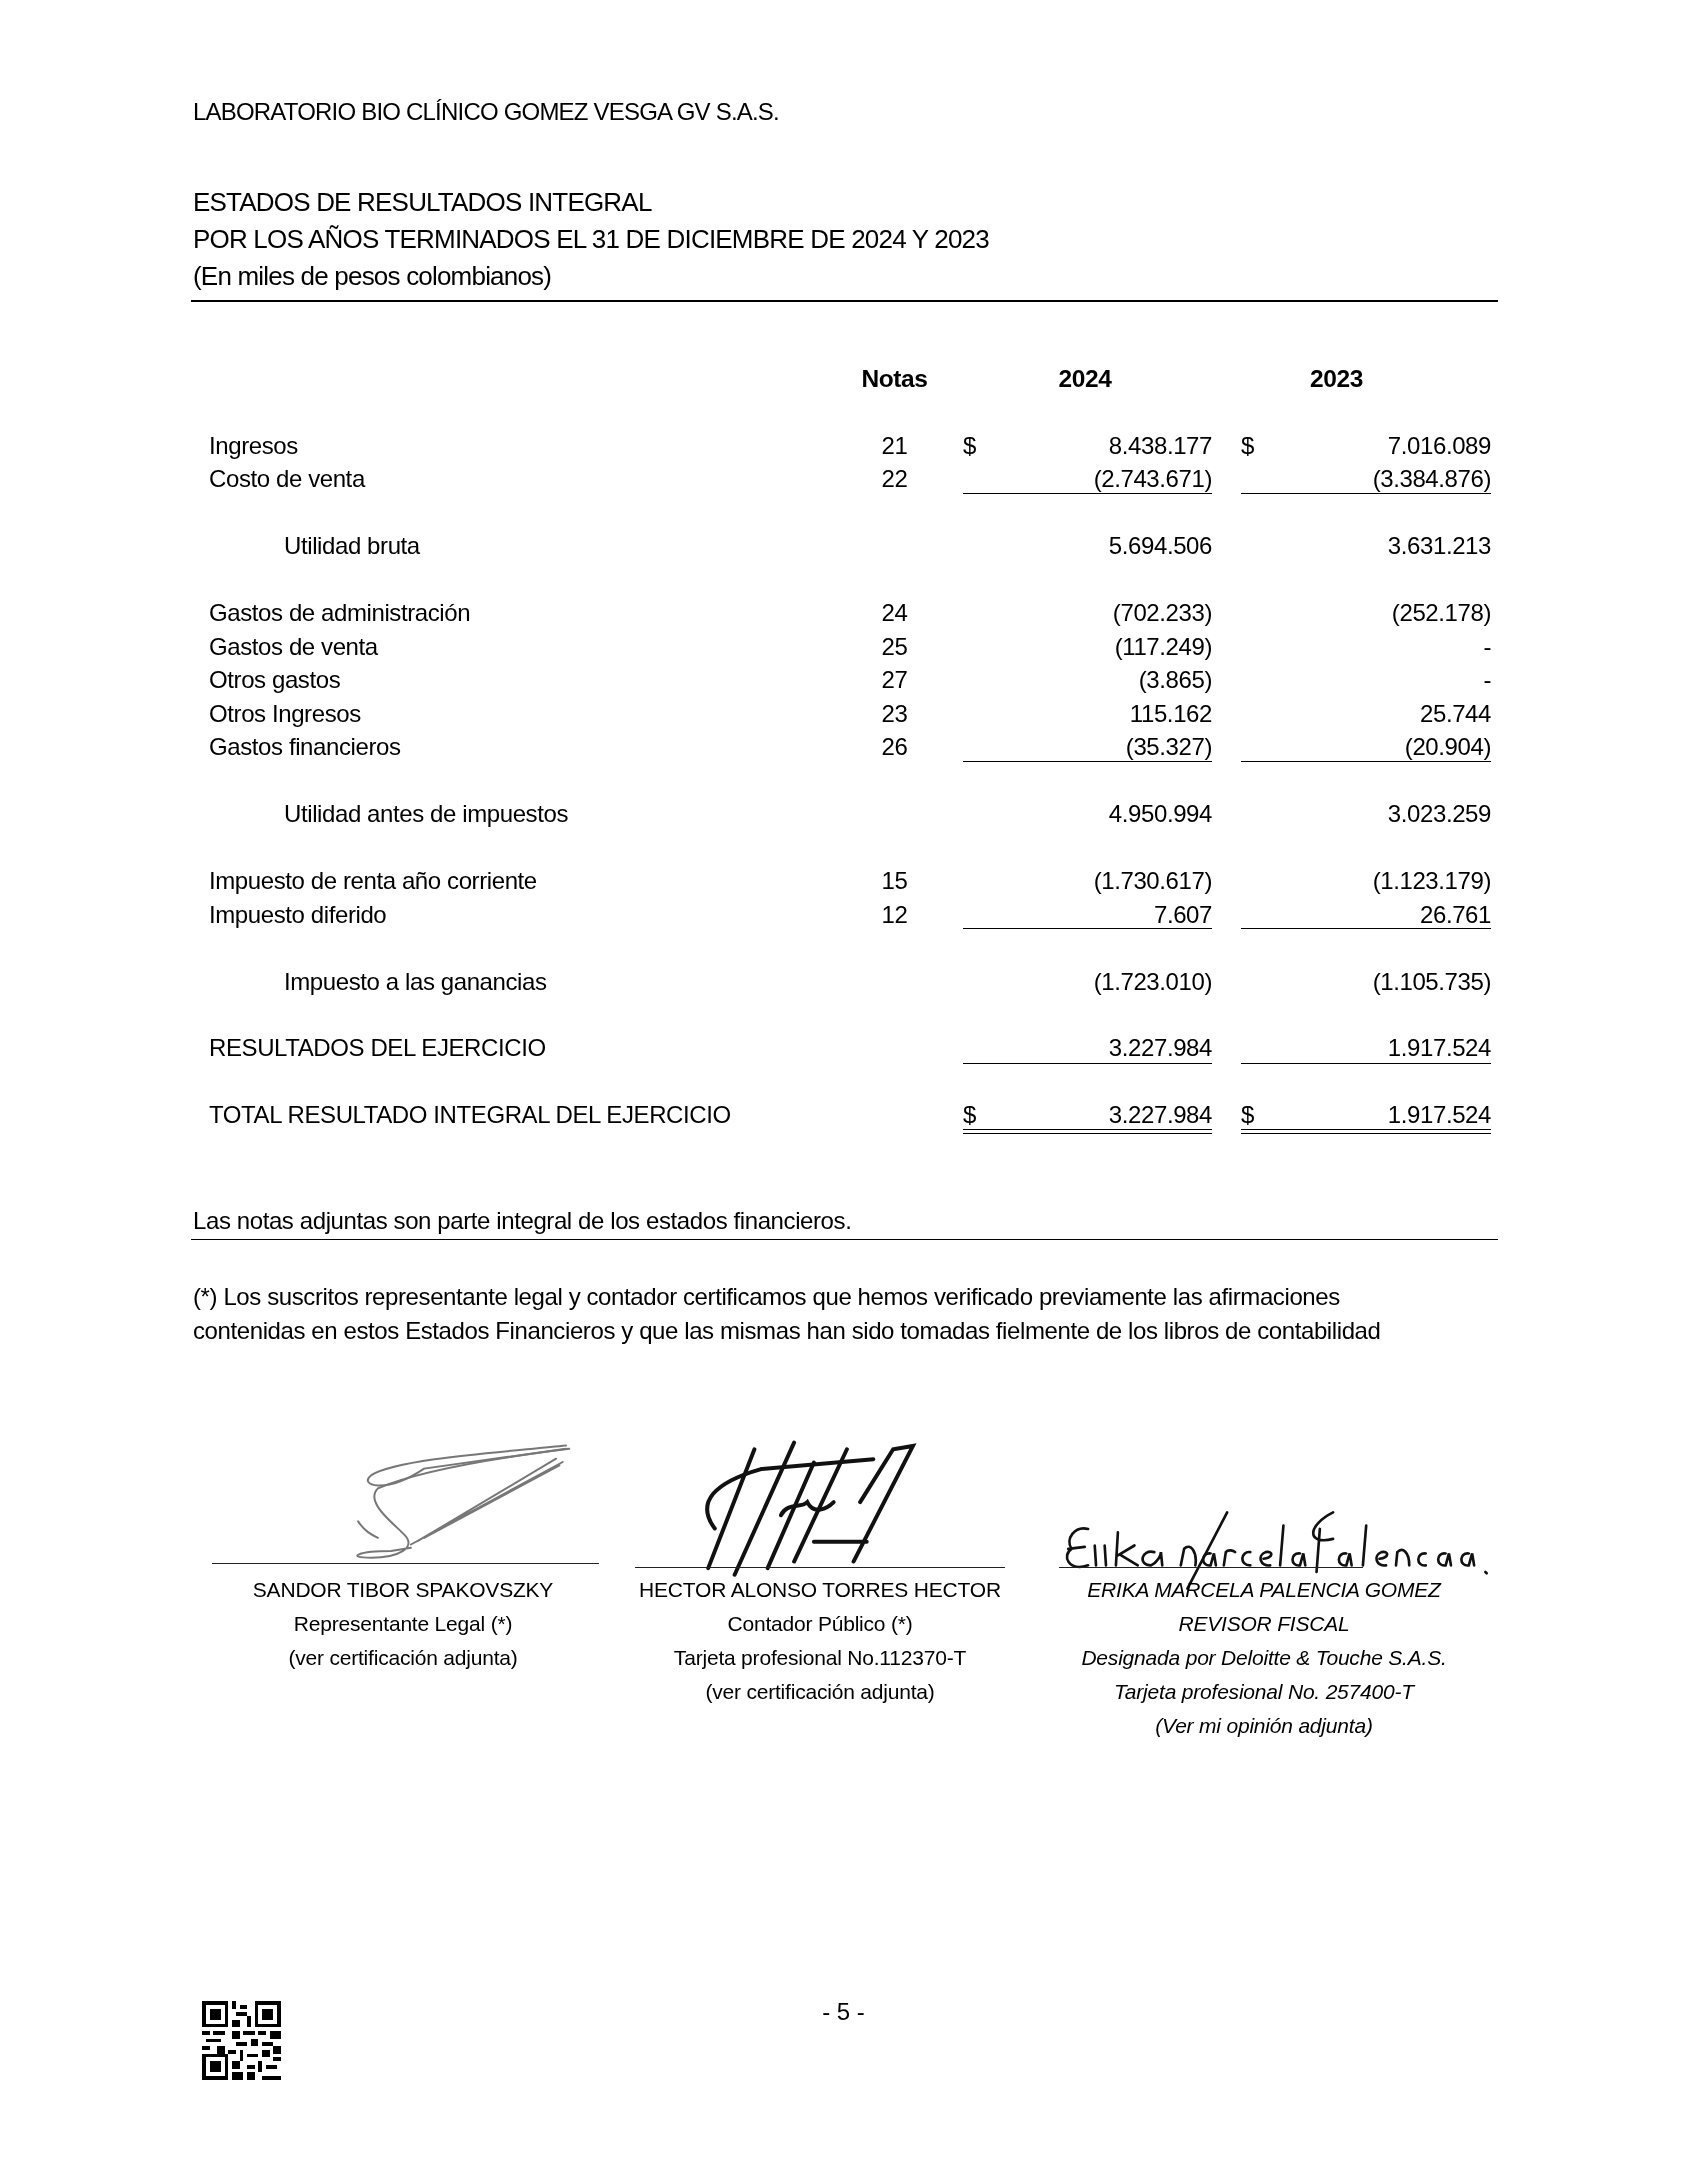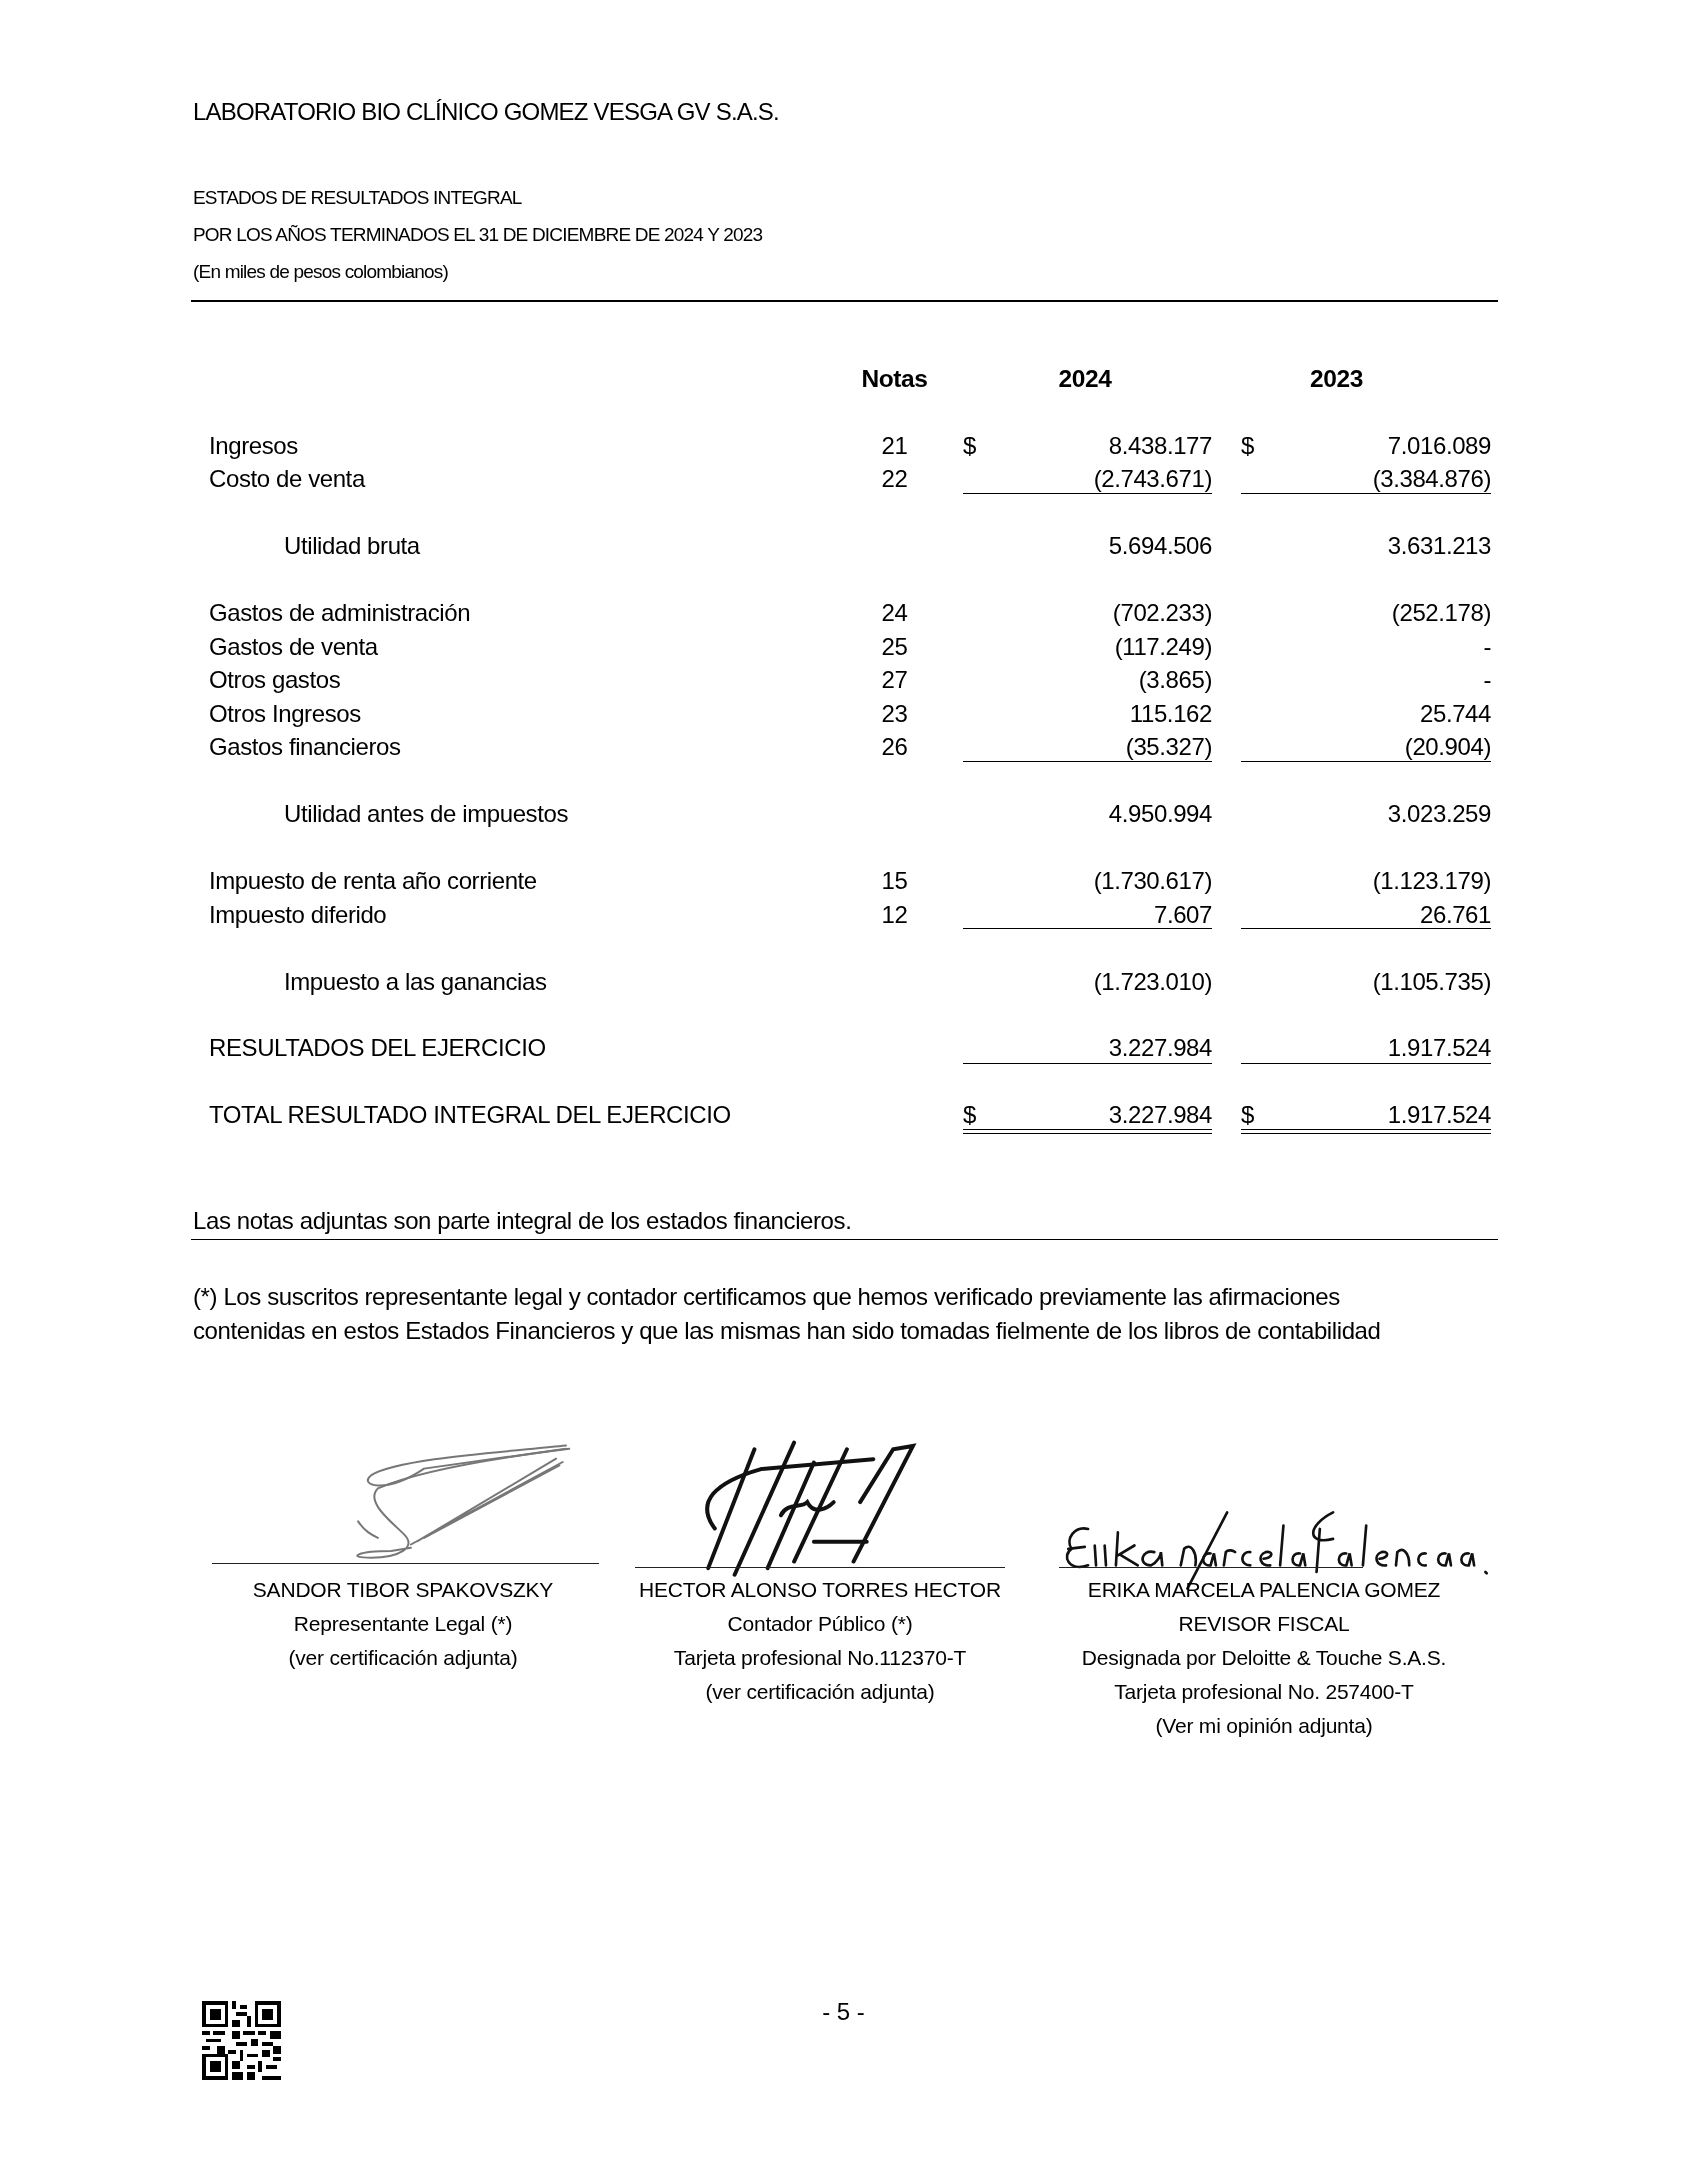--- a/index.html
+++ b/index.html
@@ -1,20 +1,20 @@
 <!DOCTYPE html>
 <html style="font-size:10.6px"><head>
 <meta charset="utf-8">
 <style>
   html, body { margin: 0; padding: 0; background: #ffffff; }
   body { width: 1687px; height: 2183px; position: relative; overflow: hidden;
          font-family: "Liberation Sans", sans-serif; color: #000; }
   .abs { position: absolute; white-space: nowrap; }
   .company { left: 193px; top: 98px; font-size: 24px; letter-spacing: -0.8px; }
-  .stmt { left: 193px; font-size: 19px; letter-spacing: -0.8px; }
+  .stmt { left: 193px; font-size: 26px; letter-spacing: -0.8px; }
   .rule { position: absolute; background: #000; height: 2px; }
   .t { font-size: 24px; letter-spacing: -0.4px; line-height: 29px; }
   .label { left: 209px; }
   .label.ind { left: 284px; }
   .nota { width: 79px; left: 855px; text-align: center; }
   .cur24 { left: 963px; }
   .cur23 { left: 1241px; }
   .v24 { right: calc(1687px - 1212px); text-align: right; }
   .v23 { right: calc(1687px - 1491px); text-align: left; }
   .col-head { font-size: 24.5px; letter-spacing: -0.4px; font-weight: bold; }
@@ -195,21 +195,21 @@
     <path d="M60 70 L62 100 M75 70 L77 100"></path>
     <path d="M95 50 L92 100 M95 85 L120 70 M100 85 L125 100"></path>
     <path d="M150 80 C130 75 125 100 145 100 C155 95 160 85 160 80 L162 100"></path>
     <path d="M190 100 L195 75 C205 65 215 80 212 100 M260 20 L200 135"></path>
     <path d="M235 82 C220 80 220 102 235 100 L240 82 L243 100 M255 100 L258 80 C262 75 270 78 272 80 M295 80 C280 78 278 100 295 100 M315 90 C330 88 330 78 318 80 C305 85 310 102 325 100 M340 100 L345 40 M370 82 C355 80 355 102 370 100 L375 82 L378 100"></path>
     <path d="M420 20 C380 40 380 70 420 60 M400 45 L395 110"></path>
     <path d="M440 82 C425 80 425 102 440 100 L445 82 L448 100 M465 100 L470 40 M490 90 C505 88 505 78 493 80 C480 85 485 102 500 100 M515 100 L517 80 C525 72 535 80 535 100 M560 82 C545 80 545 102 560 100 M590 82 C575 80 575 102 590 100 L595 82 L598 100 M625 82 C610 80 610 102 625 100 L630 82 L633 100 M650 110 L652 112"></path>
   </g>
 </svg>
 <div class="sig-line" style="left:1059px; top:1567px; width:304px;"></div>
-<div class="sig-block" style="left:1049px; width:430px; top:1573px;">
+<div class="sig-block" style="left:1049px; width:430px; top:1573px;font-style:italic;">
   <div>ERIKA MARCELA PALENCIA GOMEZ</div>
   <div>REVISOR FISCAL</div>
   <div>Designada por Deloitte &amp; Touche S.A.S.</div>
   <div>Tarjeta profesional No.  257400-T</div>
   <div>(Ver mi opinión adjunta)</div>
 </div>
 
 <svg class="qr" viewBox="0 0 21 21" shape-rendering="crispEdges">
   <rect x="0" y="0" width="21" height="21" fill="#fff"></rect>
   <g fill="#000">

